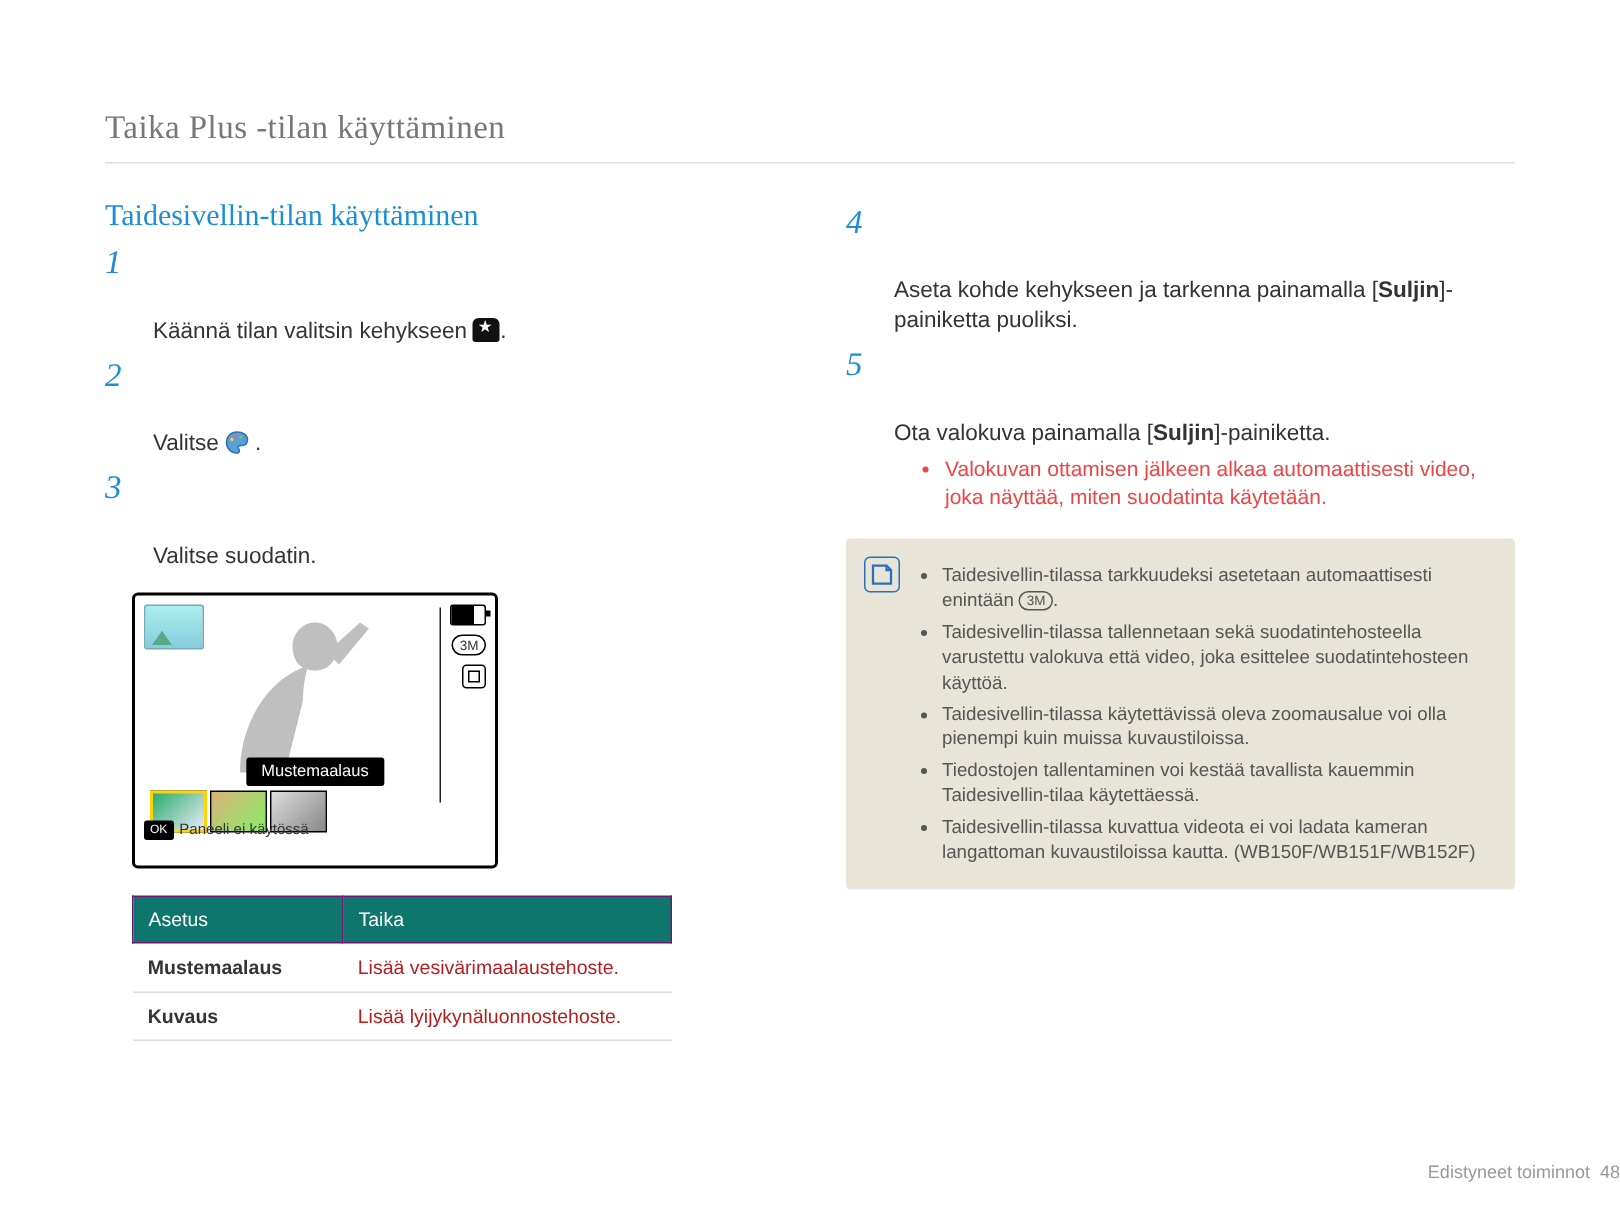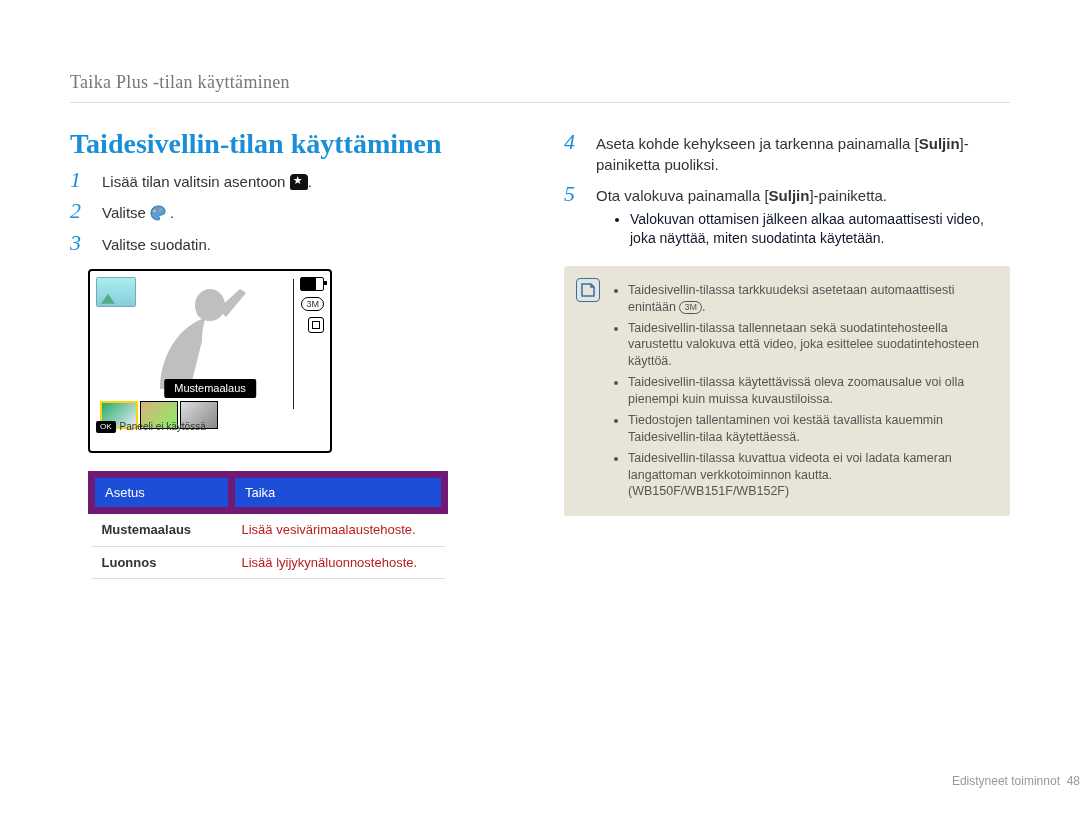--- a/index.html
+++ b/index.html
@@ -17,36 +17,36 @@
     position: relative;
     width: 1080px;
     height: 815px;
     box-sizing: border-box;
     padding: 70px 70px 30px 70px;
   }
   .section-header {
     font-family: Georgia, 'Times New Roman', serif;
     font-weight: 300;
     color: #777;
-    font-size: 18px;
+    font-size: 22px;
     letter-spacing: 0.3px;
     border-bottom: 1px solid #dcdcdc;
     padding-bottom: 8px;
     margin-bottom: 22px;
   }
   .columns {
     display: flex;
     gap: 48px;
   }
   .col { flex: 1 1 0; min-width: 0; }
   h2.title {
     font-family: Georgia, 'Times New Roman', serif;
     color: #1a8fd8;
-    font-weight: 700;
-    font-size: 28px;
+    font-weight: 400;
+    font-size: 20px;
     margin: 0 0 6px 0;
   }
   .intro {
     font-size: 14px;
     color: #444;
     margin: 0 0 18px 0;
   }
   .steps { margin: 0; padding: 0; }
   .step {
     display: flex;
@@ -60,20 +60,21 @@
     color: #1a8fd8;
     font-size: 22px;
     width: 22px;
     line-height: 1;
   }
   .step .txt {
     flex: 1;
     padding-top: 3px;
     font-size: 15px;
     color: #333;
+    margin-top: 44px;
   }
   .inline-icon {
     display: inline-block;
     vertical-align: -3px;
   }
   .dial-icon {
     width: 18px; height: 16px;
     background: #111; border-radius: 4px 4px 2px 2px;
     position: relative; display: inline-block;
     vertical-align: -3px;
@@ -131,42 +132,42 @@
   }
   .divider-v{position:absolute; right:36px; top:8px; width:1px; height:130px; background:#222;}
 
   table.opts {
     border-collapse: collapse;
     width: 360px;
     margin-left: 18px;
     font-size: 13px;
   }
   table.opts th {
-    background: #1d4ed8;
+    background: #0f766e;
     color: #fff;
     font-weight: 400;
     text-align: left;
     padding: 6px 10px;
-    border: 7px solid #701a75;
+    border: 1px solid #701a75;
   }
   table.opts td {
     padding: 7px 10px;
     border-bottom: 1px solid #ddd;
     color: #b91c1c;
   }
   table.opts td:first-child{
     font-weight: bold; color:#333; width:120px;
   }
 
   .sub-bullets{
     list-style: disc;
     padding-left: 34px;
     margin: 4px 0 0 0;
     font-size: 14px;
-    color:#0f172a;
+    color:#ef4444;
   }
 
   .note-box{
     display:flex;
     background:#e9e4d8;
     border-radius:3px;
     padding:12px 16px 12px 12px;
     margin-top:18px;
     gap:12px;
     font-size:12.5px;
@@ -200,21 +201,21 @@
 
   <div class="columns">
 
     <div class="col">
       <h2 class="title">Taidesivellin-tilan käyttäminen</h2>
 
       <div class="steps">
         <div class="step">
           <div class="num">1</div>
           <div class="txt">
-            <span>Lisää tilan valitsin asentoon </span><span class="dial-icon"></span><span>.</span>
+            <span>Käännä tilan valitsin kehykseen </span><span class="dial-icon"></span><span>.</span>
           </div>
         </div>
         <div class="step">
           <div class="num">2</div>
           <div class="txt">
             <span>Valitse </span><span class="inline-icon palette-icon">
               <svg width="20" height="16" viewBox="0 0 20 16">
                   <path d="M8 1c-4 0-7 3-7 7s3 7 7 7c2 0 2-2 1-3s0-2 2-2 4-1 4-4-3-5-7-5z" fill="#5aa0d8" stroke="#2a72b5"></path>
                   <circle cx="4.5" cy="6" r="1.2" fill="#f5c851"></circle>
                   <circle cx="7" cy="3.8" r="1.2" fill="#e06a6a"></circle>
@@ -262,21 +263,21 @@
             <th>Asetus</th>
             <th>Taika</th>
           </tr>
         </thead>
         <tbody>
           <tr>
             <td>Mustemaalaus</td>
             <td>Lisää vesivärimaalaustehoste.</td>
           </tr>
           <tr>
-            <td>Luonnos</td>
+            <td>Kuvaus</td>
             <td>Lisää lyijykynäluonnostehoste.</td>
           </tr>
         </tbody>
       </table>
     </div>
 
     <div class="col">
 
       <div class="steps">
         <div class="step">
@@ -304,21 +305,21 @@
               <path d="M11 2v3h3" fill="none" stroke="#2a72b5" stroke-width="1.5"></path>
             </svg>
         </div>
         <ul>
           <li>
             <span>Taidesivellin-tilassa tarkkuudeksi asetetaan automaattisesti enintään </span><span class="res-pill">3M</span><span>.</span>
           </li>
           <li>Taidesivellin-tilassa tallennetaan sekä suodatintehosteella varustettu valokuva että video, joka esittelee suodatintehosteen käyttöä.</li>
           <li>Taidesivellin-tilassa käytettävissä oleva zoomausalue voi olla pienempi kuin muissa kuvaustiloissa.</li>
           <li>Tiedostojen tallentaminen voi kestää tavallista kauemmin Taidesivellin-tilaa käytettäessä.</li>
-          <li>Taidesivellin-tilassa kuvattua videota ei voi ladata kameran langattoman verkkotoiminnon kautta. (WB150F/WB151F/WB152F)</li>
+          <li>Taidesivellin-tilassa kuvattua videota ei voi ladata kameran langattoman kuvaustiloissa kautta. (WB150F/WB151F/WB152F)</li>
         </ul>
       </div>
 
     </div>
   </div>
 
   <div class="page-footer">
     <span>Edistyneet toiminnot</span>&nbsp;&nbsp;<span>48</span>
   </div>
 </div>

